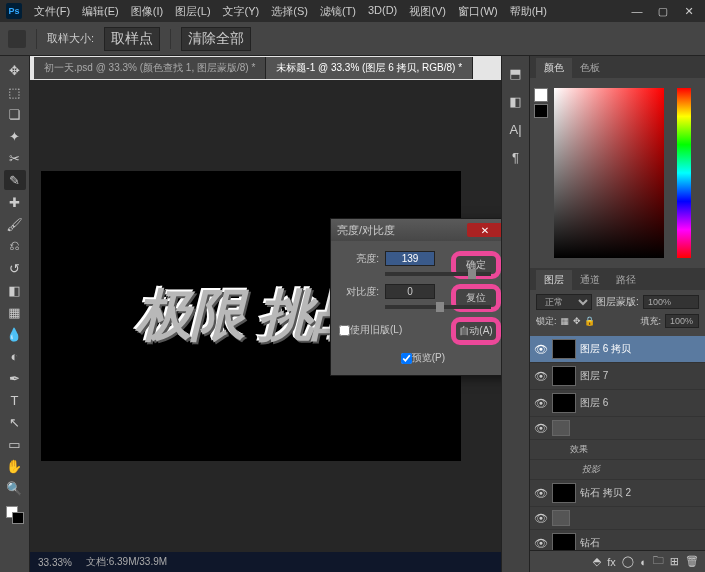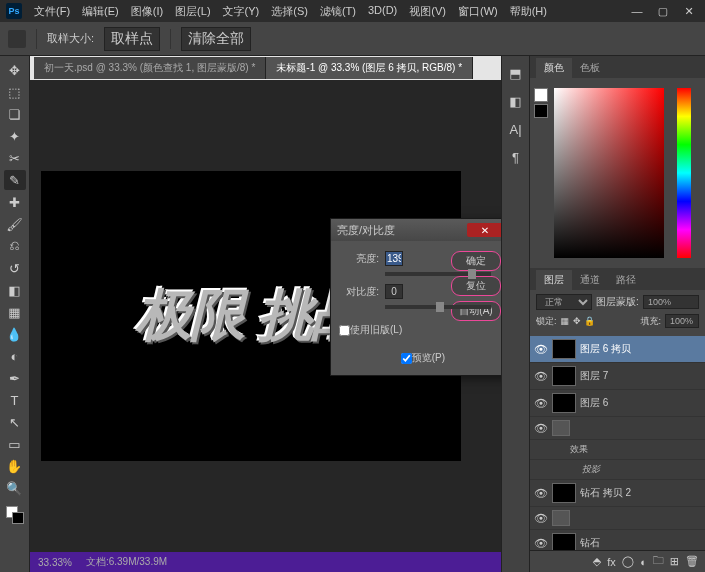--- a/index.html
+++ b/index.html
@@ -22,21 +22,21 @@
 .tools .swatch .fg { position: absolute; width: 12px; height: 12px; background: #fff; border: 1px solid #888; top: 0; left: 0; }
 .tools .swatch .bg { position: absolute; width: 12px; height: 12px; background: #000; border: 1px solid #888; bottom: 0; right: 0; }
 .center { flex: 1; background: #2f2f2f; display: flex; flex-direction: column; }
 .tabs { height: 24px; background: #e5e5e5; display: flex; align-items: center; padding-left: 4px; }
 .tab { background: #454545; padding: 4px 10px; font-size: 10px; border-right: 1px solid #222; color: #aaa; }
 .tab.active { background: #535353; color: #fff; }
 .canvas-area { flex: 1; background: #262626; display: flex; align-items: center; justify-content: center; position: relative; overflow: hidden; }
 .canvas { width: 420px; height: 290px; background: #000; display: flex; align-items: center; justify-content: center; position: relative; margin-left:-30px; }
 .artwork { font-size: 56px; font-weight: 900; color: #b8b8b8; text-shadow: 2px 2px 0 #555, -2px -2px 0 #fff, 4px 4px 6px #000; font-style: italic; letter-spacing: -2px; position: relative; }
 .artwork::before { content: ""; position: absolute; left: 45%; top: 5%; width: 90px; height: 90px; border: 14px solid #6b0f14; transform: rotate(45deg) translateX(-60px); z-index: -1; border-radius: 8px; box-shadow: inset 0 0 0 3px #222, 0 0 0 3px #888; }
-.statusbar { height: 20px; background: #4c1d95; display: flex; align-items: center; padding: 0 8px; gap: 14px; font-size: 10px; color: #aaa; }
+.statusbar { height: 20px; background: #0f172a; display: flex; align-items: center; padding: 0 8px; gap: 14px; font-size: 10px; color: #aaa; }
 .rightcol { width: 28px; background: #424242; border-left: 1px solid #222; display: flex; flex-direction: column; align-items: center; padding-top: 8px; gap: 10px; }
 .rightcol div { width: 18px; height: 18px; color: #ccc; font-size: 13px; display:flex;align-items:center;justify-content:center; }
 .panels { width: 176px; background: #454545; display: flex; flex-direction: column; border-left: 1px solid #222; }
 .panel-tabs { height: 22px; display: flex; align-items: flex-end; padding-left: 6px; font-size: 10px; background: #383838; }
 .panel-tabs span { padding: 3px 8px; color: #aaa; }
 .panel-tabs span.active { background: #454545; color: #ddd; }
 .color-panel { height: 190px; padding: 6px; position: relative; }
 .color-field { width: 110px; height: 170px; background: linear-gradient(to bottom, rgba(0,0,0,0) 0%, #000 100%), linear-gradient(to right, #fff 0%, #ff0000 100%); position: absolute; top: 10px; left: 24px; }
 .hue { width: 14px; height: 170px; position: absolute; top: 10px; right: 14px; background: linear-gradient(#f00,#ff0,#0f0,#0ff,#00f,#f0f,#f00); }
 .color-sw { position: absolute; left: 4px; top: 10px; width: 16px; }
@@ -58,26 +58,26 @@
 .sublayer { padding-left: 40px; font-size: 9px; color: #bbb; }
 .sublayer.s2 { padding-left: 52px; font-style: italic; }
 .layers-footer { height: 22px; background: #454545; display: flex; align-items: center; justify-content: flex-end; gap: 6px; padding: 0 6px; font-size: 11px; border-top: 1px solid #222; }
 .dialog { position: absolute; top: 138px; left: 300px; width: 180px; background: #535353; border: 1px solid #1a1a1a; box-shadow: 3px 3px 10px rgba(0,0,0,0.5); z-index: 100; }
 .dlg-title { height: 22px; background: linear-gradient(#5a5a5a,#474747); display: flex; align-items: center; padding: 0 6px; font-size: 11px; justify-content: space-between; }
 .dlg-close { width: 36px; height: 14px; background: #a22; border-radius: 2px; display: flex; align-items: center; justify-content: center; color: #fff; font-size: 10px; }
 .dlg-body { padding: 10px 8px; display: flex; gap: 6px; }
 .dlg-left { flex: 1; display: flex; flex-direction: column; gap: 8px; }
 .dlg-row { display: flex; align-items: center; gap: 6px; font-size: 10px; }
 .dlg-row label { width: 40px; text-align: right; }
-.dlg-row input[type="text"] { width: 18px; background: #3a5a8a; color: #fff; border: 1px solid #222; font-size: 10px; text-align: center; padding: 1px; }
+.dlg-row input[type="text"] { width: 50px; background: #3a5a8a; color: #fff; border: 1px solid #222; font-size: 10px; text-align: center; padding: 1px; }
 .dlg-row.plain input[type="text"] { background: #333; color: #ccc; }
 .slider { width: 100%; height: 4px; background: #333; position: relative; margin-left: 46px; margin-top: -2px; }
 .slider .thumb-s { position: absolute; top: -3px; width: 8px; height: 10px; background: #888; }
 .dlg-right { width: 50px; display: flex; flex-direction: column; gap: 5px; }
-.dlg-btn { background: #444; border: 1px solid #ec4899; border-radius: 9px; font-size: 10px; padding: 2px 0; text-align: center; }
+.dlg-btn { background: #444; border: 5px solid #ec4899; border-radius: 9px; font-size: 10px; padding: 2px 0; text-align: center; }
 .dlg-check { display: flex; align-items: center; font-size: 10px; margin-top: 6px; }
 .dlg-check input { width: 11px; height: 11px; }
 </style>
 </head>
 <body>
 
 <div class="titlebar">
   <div class="ps-logo">Ps</div>
   <div class="menubar">
     <span>文件(F)</span>

